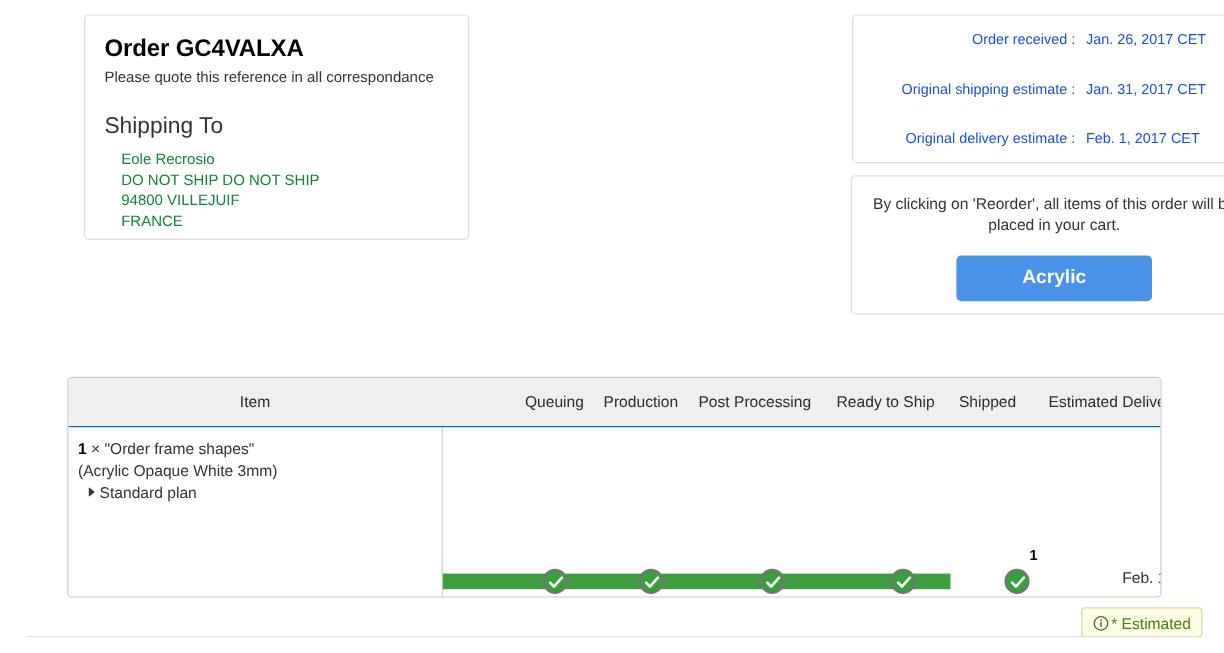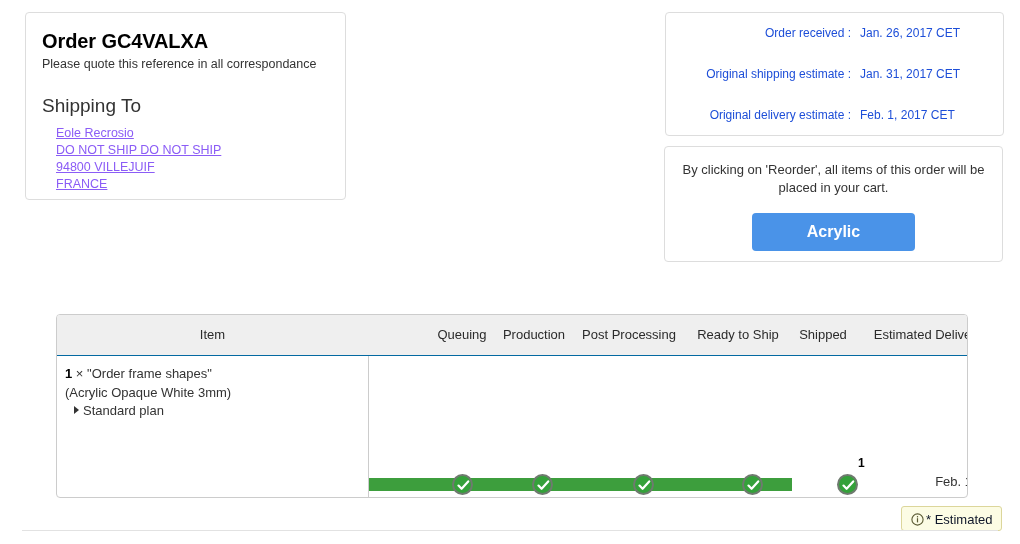--- a/index.html
+++ b/index.html
@@ -15,20 +15,21 @@
     position: relative;
     overflow: hidden;
   }
 
   .panel {
     position: absolute;
     background: #ffffff;
     border: 1px solid #dddddd;
     border-radius: 4px;
     box-sizing: border-box;
+    margin-left: 45px;
   }
 
   
   #order-card {
     left: 25px;
     top: 12px;
     width: 321px;
     height: 188px;
     padding: 14px 16px 0 16px;
   }
@@ -45,24 +46,23 @@
     margin: 0;
   }
   #shipping-heading {
     font-size: 19px;
     font-weight: normal;
     color: #333333;
     margin: 24px 0 8px 0;
   }
   .address-line {
     font-size: 12.5px;
-    color: #8b5cf6;
+    color: #15803d;
     line-height: 17px;
     padding-left: 14px;
-    text-decoration: underline;
   }
 
   
   #dates-panel {
     left: 665px;
     top: 12px;
     width: 339px;
     height: 124px;
     padding: 0;
   }
@@ -255,21 +255,21 @@
     position: absolute;
     left: 901px;
     top: 506px;
     height: 25px;
     line-height: 25px;
     padding: 0 9px;
     background: #fcfce4;
     border: 1px solid #dcd69b;
     border-radius: 3px;
     font-size: 13px;
-    color: #0f172a;
+    color: #4d7c0f;
     white-space: nowrap;
     box-sizing: border-box;
   }
   #info-icon {
     display: inline-block;
     vertical-align: -2px;
     margin-right: 2px;
   }
   #footer-divider {
     position: absolute;

